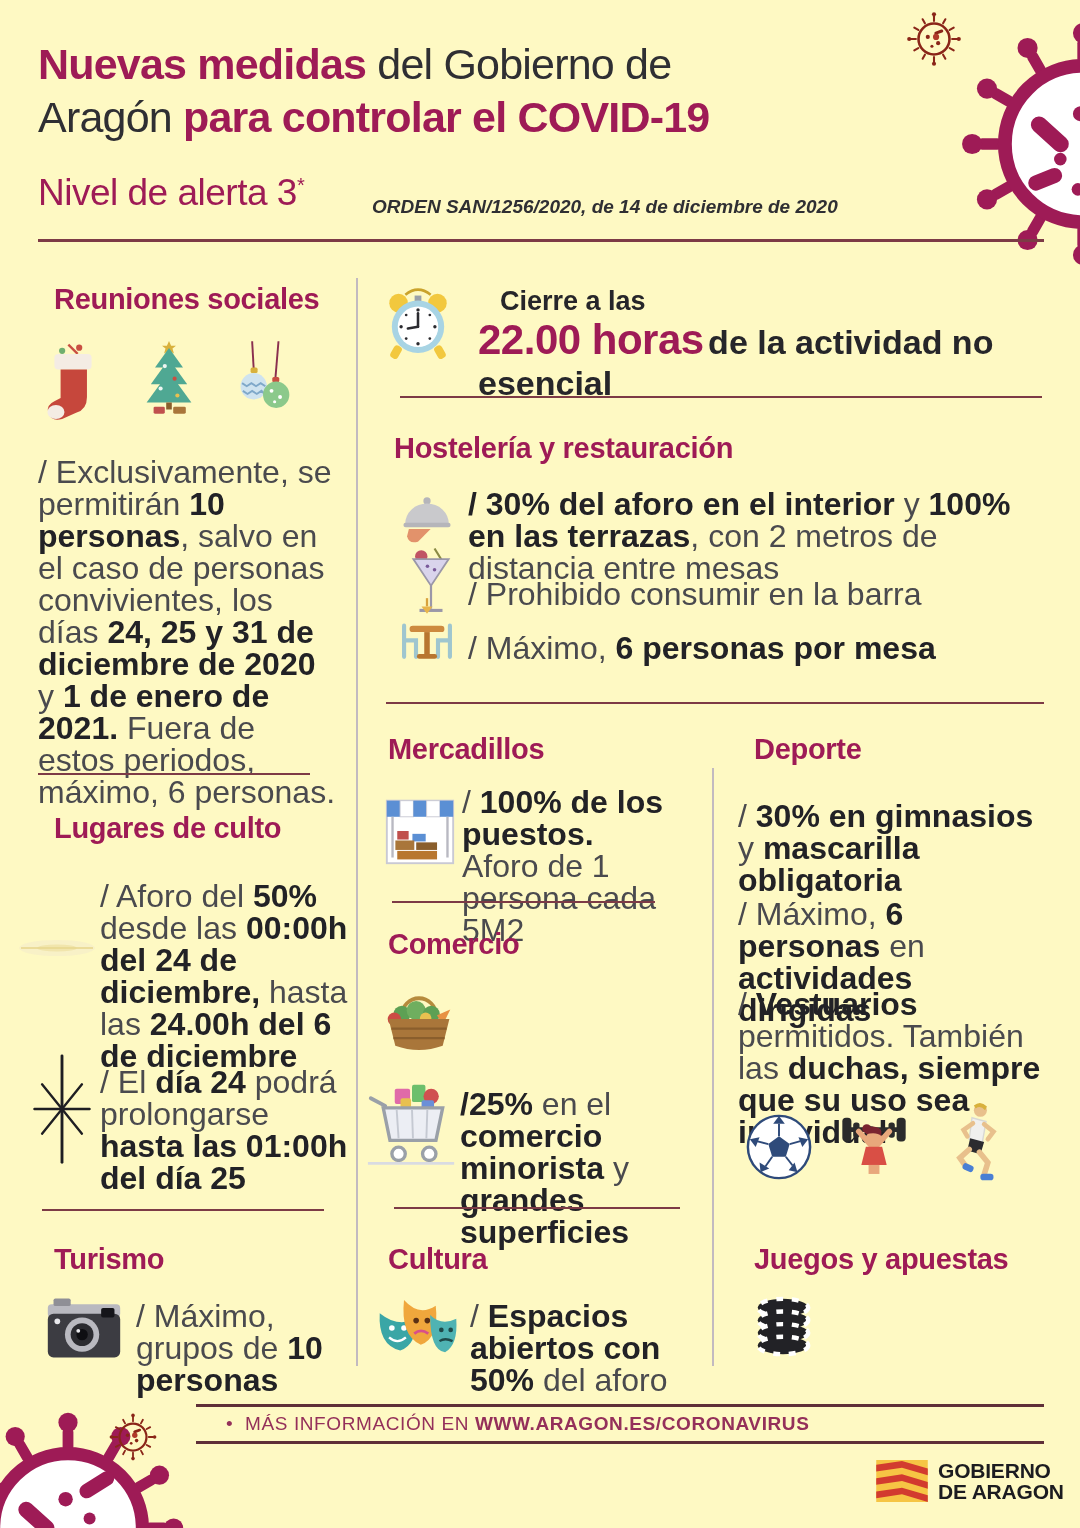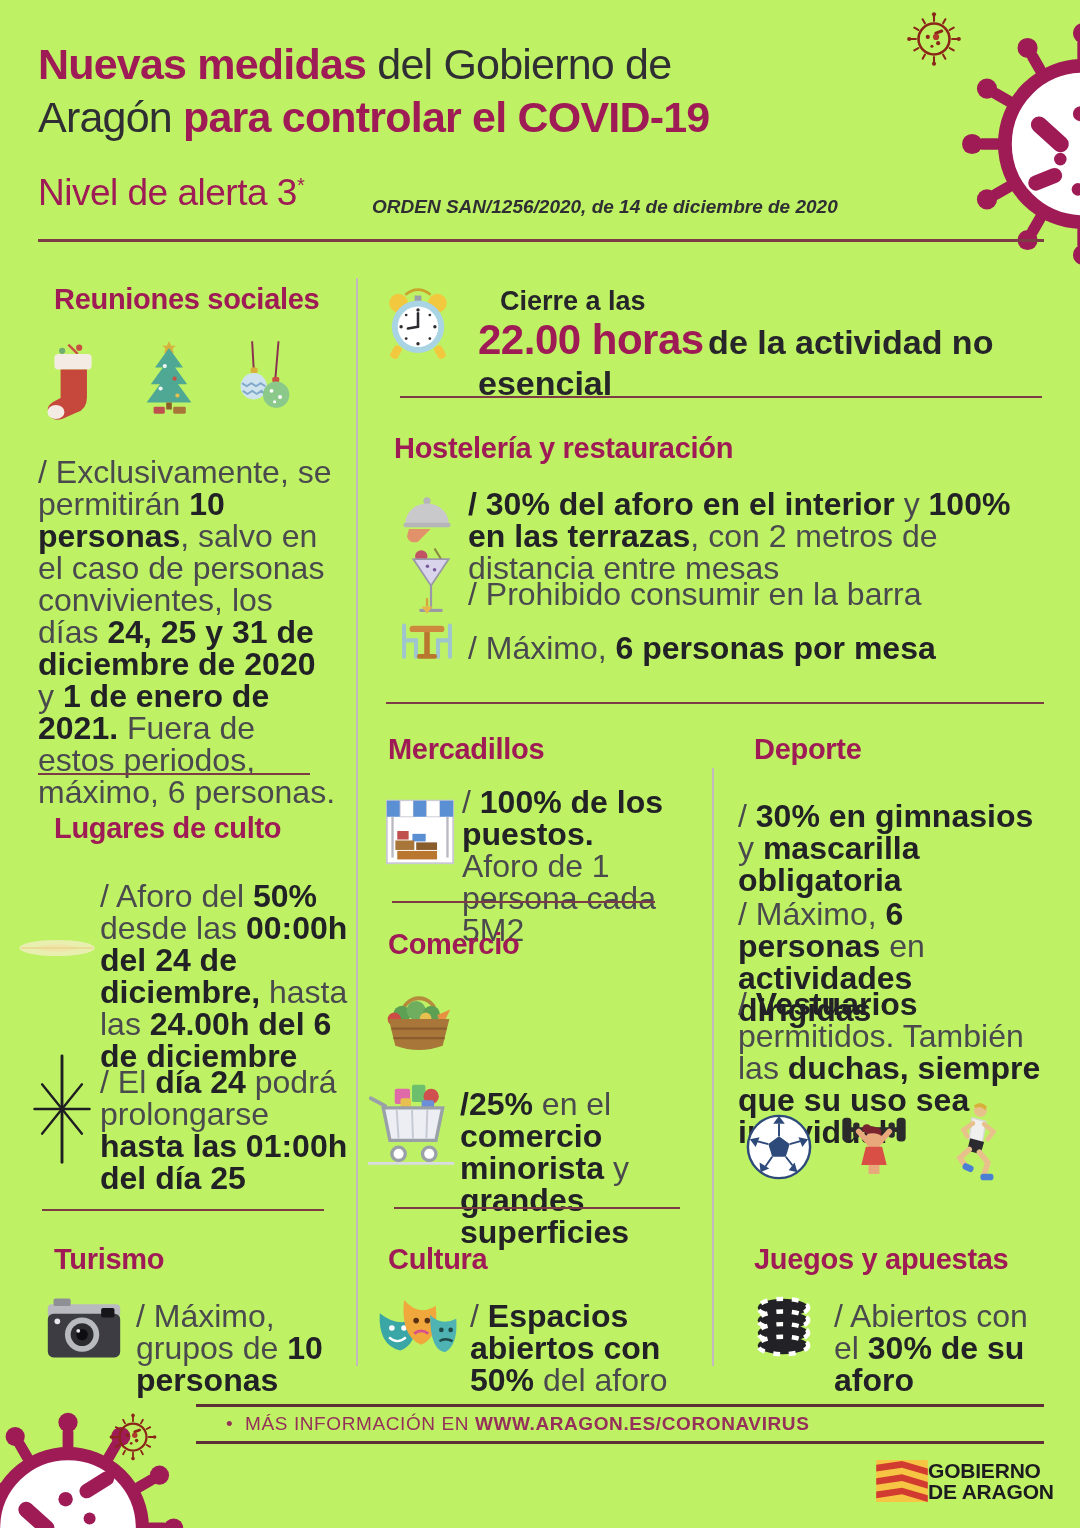--- a/index.html
+++ b/index.html
@@ -1,16 +1,16 @@
 <!DOCTYPE html>
 <html><head>
 <meta charset="utf-8">
 <style>
   html,body{margin:0;padding:0;background:#fff;}
-  .page{position:relative;width:1080px;height:1528px;background:#bef264;overflow:hidden;
+  .page{position:relative;width:1080px;height:1528px;background:#fef9c3;overflow:hidden;
         font-family:"Liberation Sans",sans-serif;color:#4a4a4e;}
   .abs{position:absolute;}
   .title{font-size:43px;line-height:53px;font-weight:400;color:#2f2f33;letter-spacing:-0.8px;}
   .b{font-weight:700;color:#222226;}
   .acc{color:#9e1b56;}
   .alert{font-size:37px;font-weight:400;color:#9e1b56;letter-spacing:-0.5px;}
   .alert sup{font-size:20px;}
   .order{font-size:19px;font-style:italic;font-weight:700;color:#2f2f33;}
   .sec-h{font-size:29px;font-weight:700;color:#9e1b56;letter-spacing:-0.3px;margin-left:16px;}
   .body-t{font-size:32px;line-height:32px;color:#4a4a4e;}
@@ -387,29 +387,28 @@
 
   <div class="abs sec-h" style="left:738px;top:1243px">Juegos y apuestas</div>
   <svg class="abs" style="left:748px;top:1294px" width="70" height="66" viewBox="0 0 72 68">
     <g fill="#222226" stroke="#ffffff" stroke-width="4.5" stroke-dasharray="7 9">
       <ellipse cx="36" cy="14" rx="26" ry="9"></ellipse>
       <ellipse cx="36" cy="27" rx="26" ry="9"></ellipse>
       <ellipse cx="36" cy="40" rx="26" ry="9"></ellipse>
       <ellipse cx="36" cy="53" rx="26" ry="9"></ellipse>
     </g>
   </svg>
-  <div class="abs body-t" style="left:834px;top:1300px;width:220px"><span>/ Abiertos con el </span><span class="b">30% de su aforo</span></div>
 
   <div class="abs hr3" style="left:196px;top:1404px;width:848px"></div>
   <div class="abs foot-t" style="left:226px;top:1413px">
     <span>•</span>&nbsp;&nbsp;<span>MÁS INFORMACIÓN EN </span><span class="lnk">WWW.ARAGON.ES/CORONAVIRUS</span>
   </div>
   <div class="abs hr3" style="left:196px;top:1441px;width:848px"></div>
 
-  <div class="abs" style="left:876px;top:1460px;display:flex;align-items:center;">
+  <div class="abs" style="left:876px;top:1460px;display:flex;align-items:center;gap:10px">
     <svg width="52" height="42" viewBox="0 0 54 44">
       <rect x="0" y="0" width="54" height="44" fill="#f6c544"></rect>
       <polygon points="0,5 27,1 54,9 54,16 27,8 0,12" fill="#d23b2f"></polygon>
       <polygon points="0,19 27,15 54,23 54,30 27,22 0,26" fill="#d23b2f"></polygon>
       <polygon points="0,33 27,29 54,37 54,44 27,36 0,40" fill="#d23b2f"></polygon>
     </svg>
     <div class="logo-t">
       <div>GOBIERNO</div>
       <div>DE ARAGON</div>
     </div>

